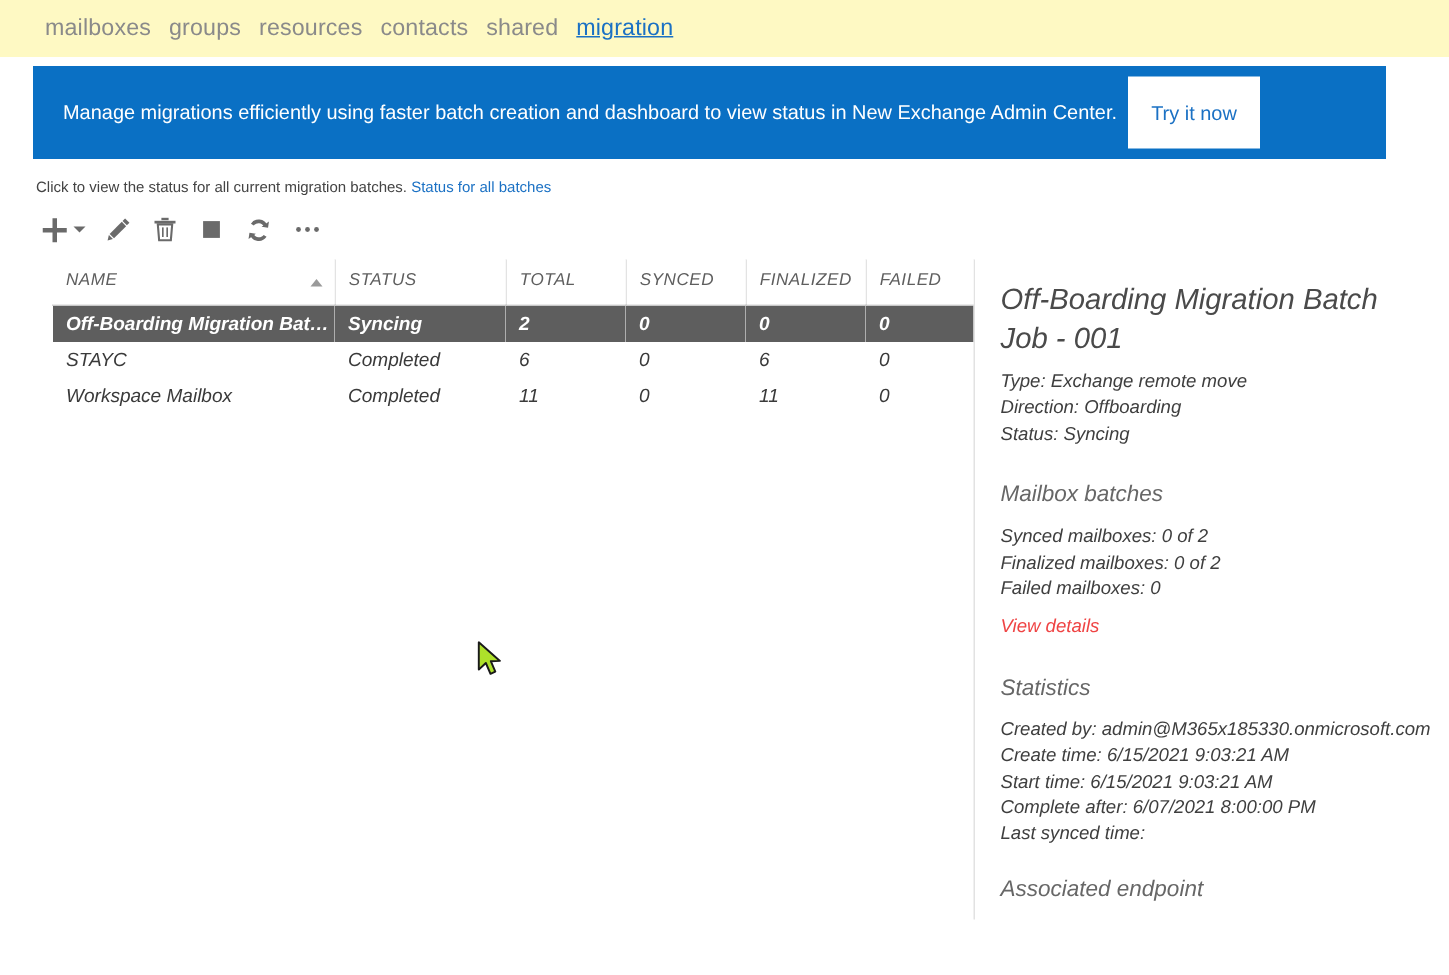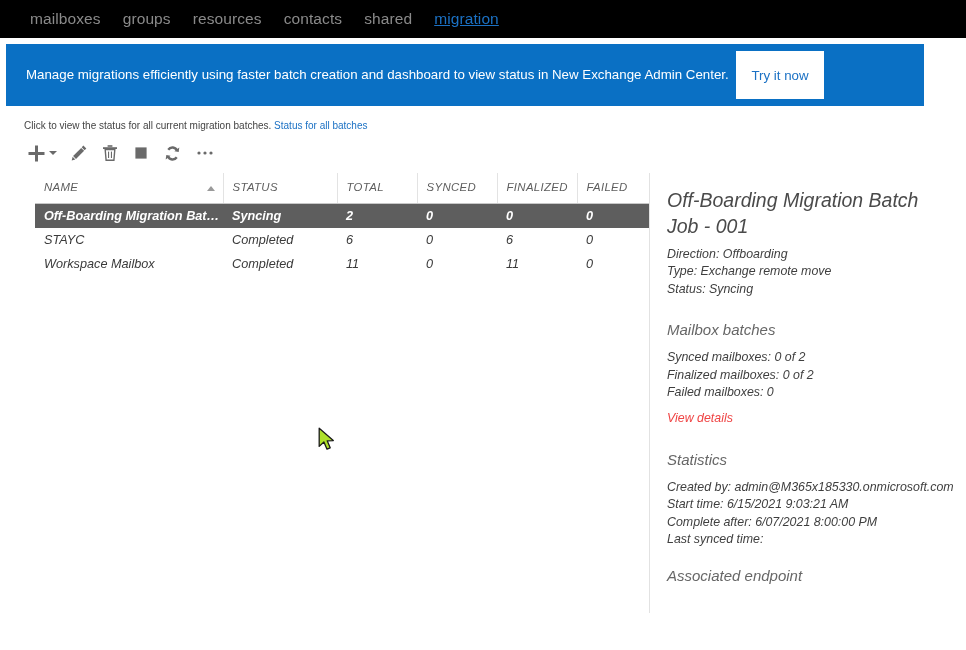--- a/index.html
+++ b/index.html
@@ -11,34 +11,34 @@
     color: #333333;
     overflow: hidden;
   }
 
   
   .navbar {
     height: 38px;
     display: flex;
     align-items: center;
     padding-left: 30px;
-    gap: 22px;
-    background: #000000;
+    gap: 12px;
+    background: #fef9c3;
   }
   .nav-tab {
     font-size: 15.5px;
     color: #8a8a8a;
     cursor: pointer;
     white-space: nowrap;
     letter-spacing: .1px;
   }
   .nav-tab.active { color: #1b71c4; text-decoration: underline; }
 
   
-  .banner-wrap { padding: 6px 42px 0 6px; }
+  .banner-wrap { padding: 6px 42px 0 22px; }
   .banner {
     background: #0a70c4;
     color: #ffffff;
     display: flex;
     align-items: center;
     padding: 14px 18px 14px 20px;
     height: 62px;
     position: relative;
   }
   .banner-text {
@@ -334,37 +334,38 @@
           <td>0</td>
         </tr>
       </tbody>
     </table>
   </div>
 
   <div class="detailpane">
 
     <h2 class="dp-title">Off-Boarding Migration Batch Job - 001</h2>
 
+    <div class="dp-line">Type: Exchange remote move</div>
     <div class="dp-line">Direction: Offboarding</div>
-    <div class="dp-line">Type: Exchange remote move</div>
     <div class="dp-line">Status: Syncing</div>
 
     <div class="dp-gap-lg"></div>
 
     <h3 class="dp-section-head">Mailbox batches</h3>
     <div class="dp-line">Synced mailboxes: 0 of 2</div>
     <div class="dp-line">Finalized mailboxes: 0 of 2</div>
     <div class="dp-line">Failed mailboxes: 0</div>
     <div style="height:7px"></div>
     <a href="#" class="dp-link">View details</a>
 
     <div class="dp-gap-lg"></div>
 
     <h3 class="dp-section-head">Statistics</h3>
     <div class="dp-line">Created by: admin@M365x185330.onmicrosoft.com</div>
+    <div class="dp-line">Create time: 6/15/2021 9:03:21 AM</div>
     <div class="dp-line">Start time: 6/15/2021 9:03:21 AM</div>
     <div class="dp-line">Complete after: 6/07/2021 8:00:00 PM</div>
     <div class="dp-line">Last synced time:</div>
 
     <div class="dp-gap-md"></div>
 
     <h3 class="dp-section-head">Associated endpoint</h3>
     
 
   </div>

